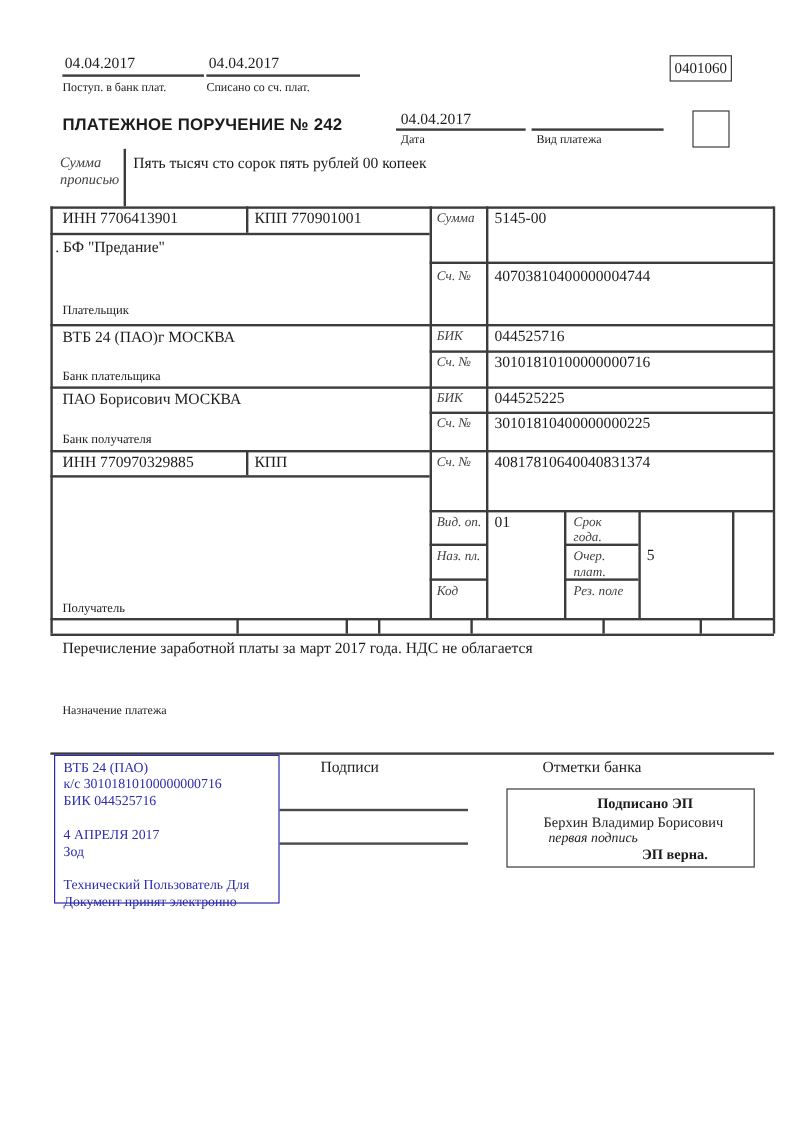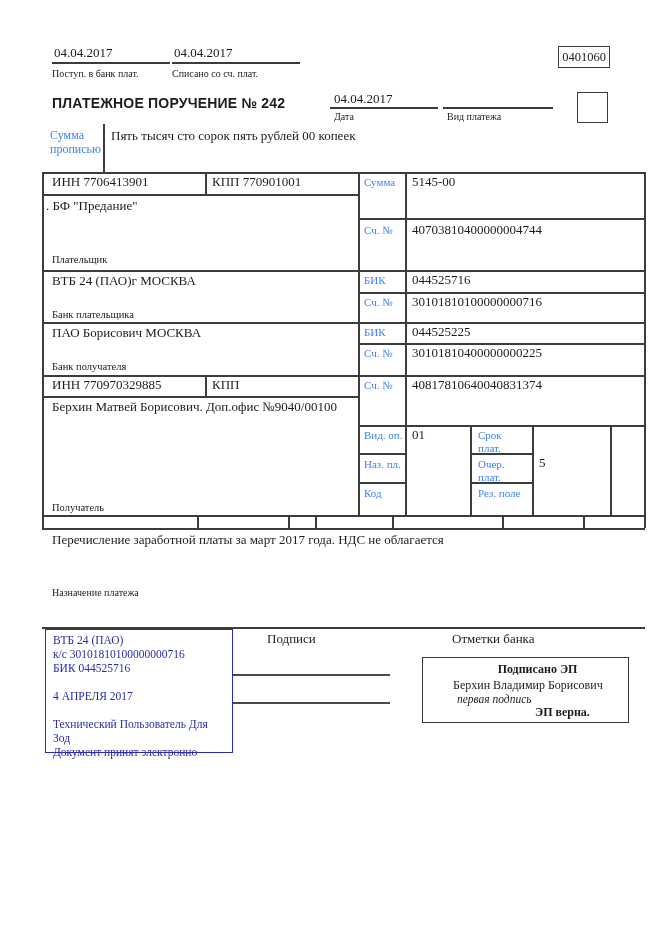--- a/index.html
+++ b/index.html
@@ -1,20 +1,20 @@
 <!DOCTYPE html>
 <html><head>
 <meta charset="utf-8">
 <style>
   html,body{margin:0;padding:0;background:#e8e8e8;}
   #page{position:relative;width:660px;height:934px;background:#ffffff;
         font-family:"Liberation Serif","DejaVu Serif",serif;color:#1c1c1c;overflow:hidden;}
   .t{position:absolute;font-size:13px;white-space:nowrap;line-height:1.1;}
   .lbl{position:absolute;font-size:10px;white-space:nowrap;line-height:1.1;color:#222;}
-  .cl{position:absolute;font-size:11px;white-space:nowrap;line-height:1.15;color:#3b82f6;}
+  .cl{position:absolute;font-size:11px;white-space:nowrap;line-height:1.15;color:#404040;font-style:italic;}
   .wrap{white-space:normal;}
   .hl{position:absolute;background:#3c3c3c;height:1.6px;}
   .vl{position:absolute;background:#3c3c3c;width:1.6px;}
   .box{position:absolute;border:1.4px solid #3c3c3c;background:transparent;}
   .title{position:absolute;font-family:"Liberation Sans","DejaVu Sans",sans-serif;
          font-weight:bold;font-size:14px;white-space:nowrap;letter-spacing:.2px;}
   .stampbox{position:absolute;border:1.6px solid #2b2bad;}
   .stampbox .ln{font-size:11.5px;line-height:14px;padding-left:7px;white-space:nowrap;color:#2b2bad;}
   .signstamp{position:absolute;border:1.5px solid #3a3a3a;}
   .center{text-align:center;}
@@ -103,28 +103,27 @@
 
   <div class="t" style="left:52px;top:326px;">ПАО Борисович МОСКВА</div>
   <div class="lbl" style="left:52px;top:361px;font-size:10.5px;">Банк получателя</div>
   <div class="cl" style="left:364px;top:326px;">БИК</div>
   <div class="t" style="left:412px;top:325px;">044525225</div>
   <div class="cl" style="left:364px;top:347px;">Сч. №</div>
   <div class="t" style="left:412px;top:346px;">30101810400000000225</div>
 
   <div class="t" style="left:52px;top:378px;">ИНН 770970329885</div>
   <div class="t" style="left:212px;top:378px;">КПП</div>
-  <div class="t" style="left:52px;top:400px;">Берхин Матвей Борисович. Доп.офис №9040/00100</div>
   <div class="lbl" style="left:52px;top:502px;font-size:10.5px;">Получатель</div>
   <div class="cl" style="left:364px;top:379px;">Сч. №</div>
   <div class="t" style="left:412px;top:378px;">40817810640040831374</div>
 
   <div class="cl" style="left:364px;top:429px;">Вид. оп.</div>
   <div class="t" style="left:412px;top:428px;">01</div>
-  <div class="cl wrap" style="left:478px;top:429px;width:48px;">Срок плат.</div>
+  <div class="cl wrap" style="left:478px;top:429px;width:48px;">Срок года.</div>
   <div class="cl" style="left:364px;top:458px;">Наз. пл.</div>
   <div class="cl wrap" style="left:478px;top:458px;width:48px;">Очер. плат.</div>
   <div class="t" style="left:539px;top:456px;">5</div>
   <div class="cl" style="left:364px;top:487px;">Код</div>
   <div class="cl" style="left:478px;top:487px;">Рез. поле</div>
 
   <div class="t" style="left:52px;top:533px;">Перечисление заработной платы за март 2017 года. НДС не облагается</div>
   <div class="lbl" style="left:52px;top:587px;font-size:10px;">Назначение платежа</div>
   <div class="hl" style="left:42px;top:627px;width:603px;height:2px;"></div>
 
@@ -132,22 +131,22 @@
   <div class="t" style="left:452px;top:632px;">Отметки банка</div>
 
   <div class="hl" style="left:233px;top:674px;width:157px;height:2px;background:#4a4a4a;"></div>
   <div class="hl" style="left:233px;top:702px;width:157px;height:2px;background:#4a4a4a;"></div>
 
   <div class="stampbox" style="left:45px;top:629px;width:186px;height:122px;">
     <div class="ln" style="padding-top:3px;">ВТБ 24 (ПАО)</div>
     <div class="ln">к/с 30101810100000000716</div>
     <div class="ln">БИК 044525716</div>
     <div class="ln" style="margin-top:14px;">4 АПРЕЛЯ 2017</div>
+    <div class="ln">Зод</div>
     <div class="ln" style="margin-top:14px;">Технический Пользователь Для</div>
-    <div class="ln">Зод</div>
     <div class="ln">Документ принят электронно</div>
   </div>
 
   <div class="signstamp" style="left:422px;top:657px;width:181px;height:64px;padding-left:24px;">
     <div class="b center" style="font-size:12px;margin-top:4px;">Подписано ЭП</div>
     <div style="font-size:12px;margin:1px 0 0 6px;white-space:nowrap;">Берхин Владимир Борисович</div>
     <div class="i" style="font-size:11.5px;margin:0 0 0 10px;white-space:nowrap;">первая подпись</div>
     <div class="b" style="font-size:12px;margin:0 0 0 88px;white-space:nowrap;">ЭП верна.</div>
   </div>
 

